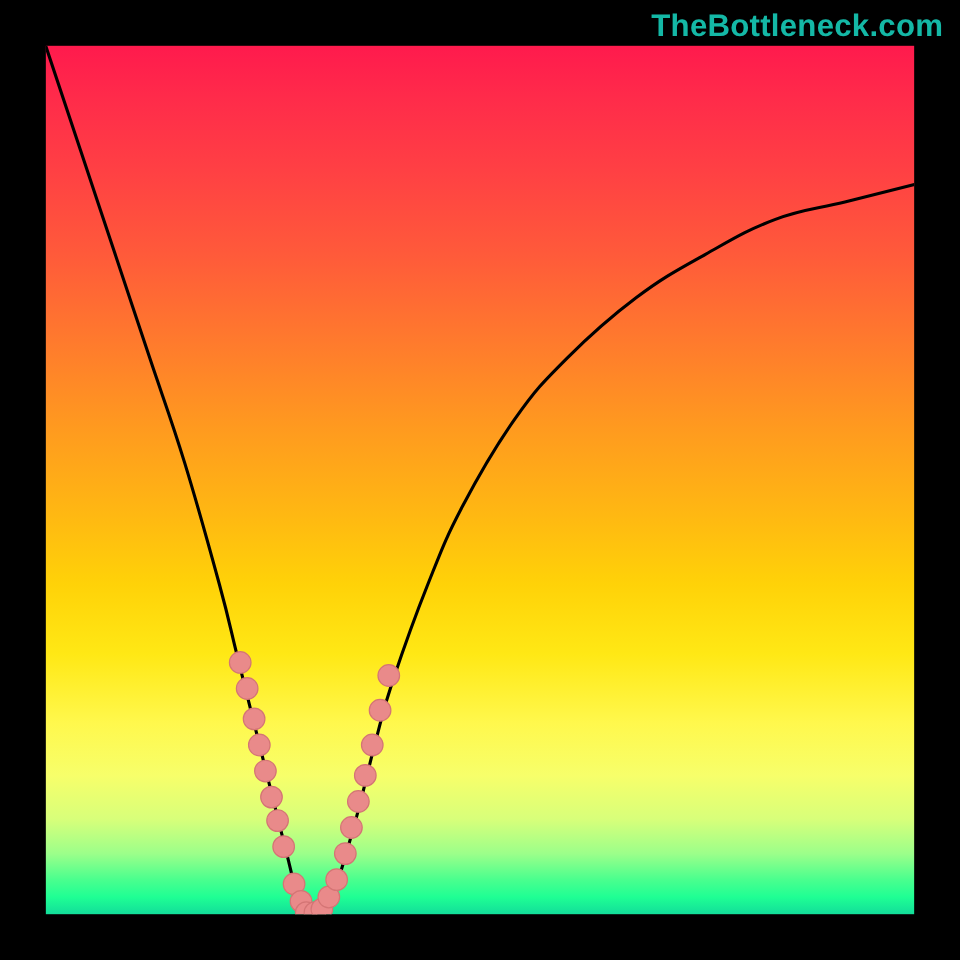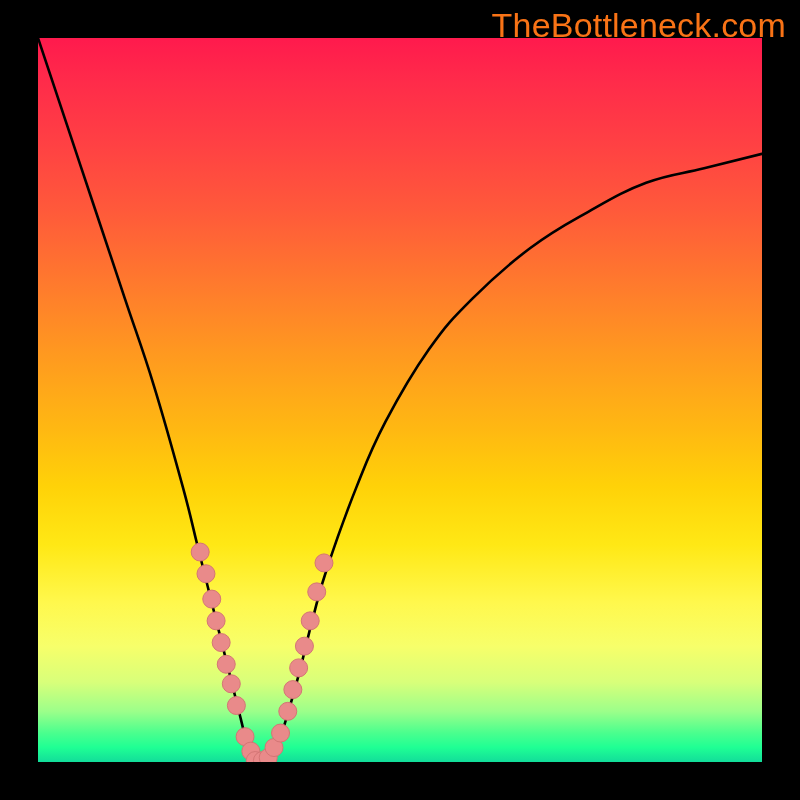--- a/index.html
+++ b/index.html
@@ -49,23 +49,23 @@
   }
   .curve-layer, .points-layer {
     position: absolute;
     left: 0; top: 0; width: 100%; height: 100%;
     pointer-events: none;
   }
   .watermark {
     position: absolute;
     top: 6px;
     right: 14px;
-    color: #f97316;
-    font-size: 34px;
-    font-weight: 400;
+    color: #14b8a6;
+    font-size: 26px;
+    font-weight: 700;
     letter-spacing: 0.2px;
   }
 </style>
 </head>
 <body>
 
 <div class="frame">
 
   <div class="plot-area">
     <div class="gradient-bg"></div>

